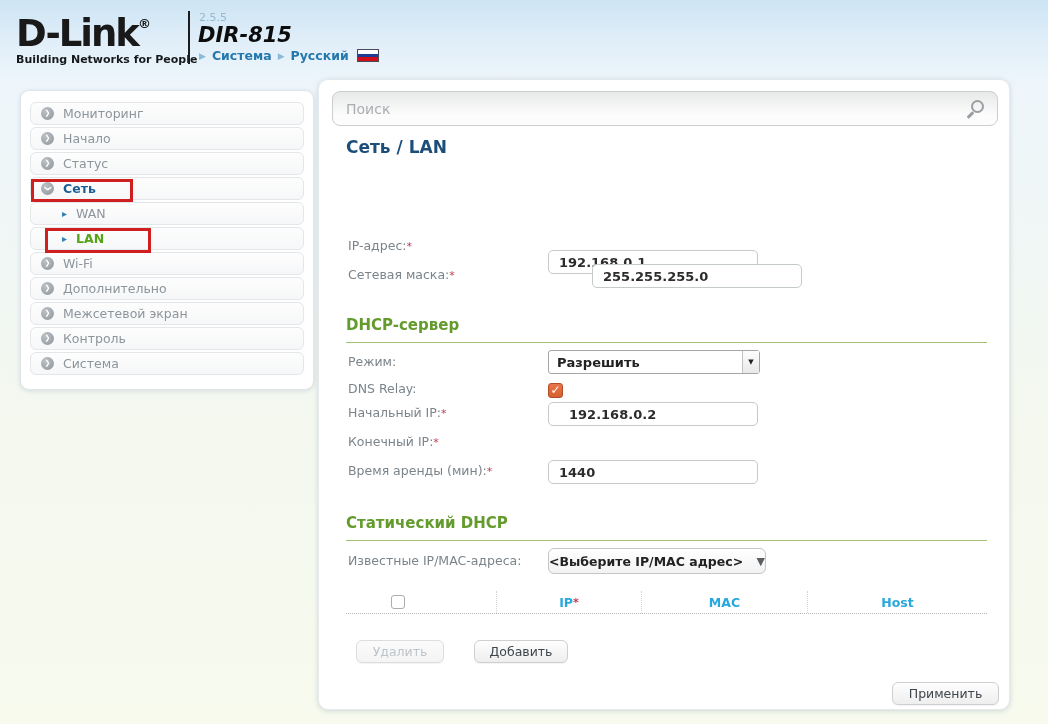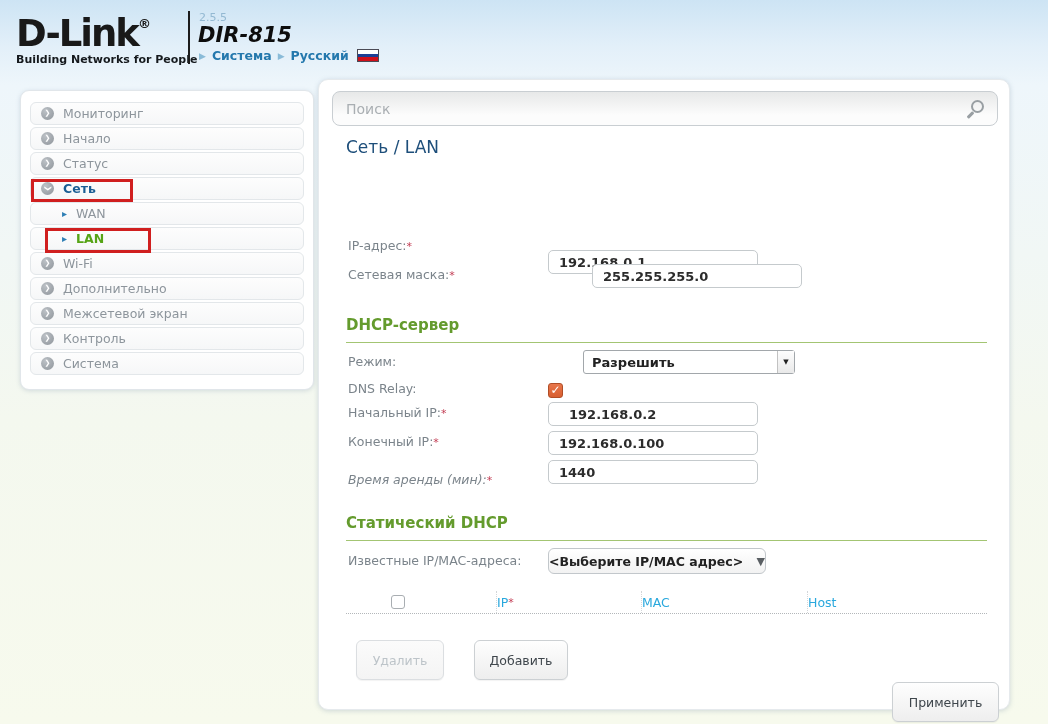--- a/index.html
+++ b/index.html
@@ -70,21 +70,21 @@
   .search-input {
     flex:1; border:none; outline:none; background:transparent;
     font-size:14px; color:#444; font-family:inherit;
   }
   .search-input::placeholder { color:#a9aeb2; }
   .search-icon { position:relative; width:13px; height:13px; border:2px solid #999fa3; border-radius:50%; margin-top:-4px; }
   .search-icon::after {
     content:""; position:absolute; width:3px; height:8px; background:#999fa3;
     left:-4px; top:9px; transform:rotate(45deg); border-radius:1px;
   }
-  .page-title { position:absolute; left:27px; top:57px; font-size:17px; font-weight:normal; color:#1d4e7a; }
+  .page-title { position:absolute; left:27px; top:57px; font-size:17px; font-weight:bold; color:#1d4e7a; }
   .row-label { position:absolute; left:29px; font-size:12.5px; color:#7b848b; }
   .star { color:#c23b52; font-size:11px; }
   .text-input {
     position:absolute; left:229px; width:210px; height:24px;
     border:1px solid #c5cacd; border-radius:5px; background:#fff;
     padding:0 10px; font-size:13px; font-weight:bold; color:#2c2c2c;
     font-family:inherit; outline:none;
   }
   .section-head {
     position:absolute; left:27px; width:641px;
@@ -116,26 +116,26 @@
     background:linear-gradient(#ffffff,#f2f2f2);
     display:flex; align-items:center; padding:0 0; cursor:pointer;
   }
   .select-custom .sel-text { flex:1; font-size:12.5px; font-weight:bold; color:#222; }
   .select-custom .dd-arrow { font-size:11px; color:#5a5f63; }
   .table-head {
     position:absolute; left:27px; top:511px; width:641px; height:23px;
     display:grid; grid-template-columns:150px 145px 166px 180px;
     border-bottom:1px dotted #b3b7ba; align-items:center;
   }
-  .th-cell { text-align:center; font-size:12.5px; font-weight:normal; color:#29a8dd; height:100%; display:flex; align-items:center; justify-content:flex-start; }
+  .th-cell { text-align:center; font-size:12.5px; font-weight:bold; color:#29a8dd; height:100%; display:flex; align-items:center; justify-content:center; }
   .th-cell.sep { border-left:1px dotted #d3d6d9; }
   .th-cb-cell { display:flex; align-items:center; height:100%; padding-left:45px; }
   .checkbox-plain { width:14px; height:14px; border:1px solid #a9aeb2; border-radius:3px; background:#fff; cursor:pointer; }
   .btn {
-    position:absolute; height:40px; border:1px solid #ccd0d3; border-radius:6px;
+    position:absolute; height:23px; border:1px solid #ccd0d3; border-radius:6px;
     background:linear-gradient(#fefefe,#eeeeee);
     font-size:12.5px; color:#3f464c; font-family:inherit;
     display:flex; align-items:center; justify-content:center; cursor:pointer;
     box-shadow:0 1px 1px rgba(0,0,0,.05);
   }
   .btn.disabled { color:#bdc4c9; border-color:#dbdee1; background:linear-gradient(#fbfbfb,#f4f4f4); cursor:default; }
   .btn-delete { left:37px; top:560px; width:88px; }
   .btn-add { left:135px; top:560px; width:94px;margin-left:20px; }
   .btn-apply { left:573px; top:602px; width:107px; }
 </style>
@@ -224,35 +224,34 @@
 
   <div class="row-label" style="top:158px;"><span>IP-адрес:</span><span class="star">*</span></div>
   <input class="text-input" style="top: 170px;" value="192.168.0.1">
 
   <div class="row-label" style="top:187px;"><span>Сетевая маска:</span><span class="star">*</span></div>
   <input class="text-input" style="top: 184px; margin-left: 44px;" value="255.255.255.0">
 
   <div class="section-head" style="top:236px;">DHCP-сервер</div>
 
   <div class="row-label" style="top:274px;">Режим:</div>
-  <div class="select-native" style="top:270px;margin-left:35px;">
+  <div class="select-native" style="top:270px;">
     <span class="sel-text">Разрешить</span>
     <span class="sel-btn">▼</span>
   </div>
 
   <div class="row-label" style="top:301px;">DNS Relay:</div>
   <div class="checkbox-orange" style="top:303px;"><span>✓</span></div>
 
   <div class="row-label" style="top:325px;"><span>Начальный IP:</span><span class="star">*</span></div>
   <input class="text-input" style="top: 322px; padding-left: 20px;" value="192.168.0.2">
 
   <div class="row-label" style="top:354px;"><span>Конечный IP:</span><span class="star">*</span></div>
-  <input class="text-input" style="top: 351px;" value="192.168.0.100">
-
-  <div class="row-label" style="top:392px;font-style:italic;"><span>Время аренды (мин):</span><span class="star">*</span></div>
+
+  <div class="row-label" style="top:383px;"><span>Время аренды (мин):</span><span class="star">*</span></div>
   <input class="text-input" style="top: 380px;" value="1440">
 
   <div class="section-head" style="top:434px;">Статический DHCP</div>
 
   <div class="row-label" style="top:473px;">Известные IP/MAC-адреса:</div>
   <div class="select-custom" style="top:468px;">
     <span class="sel-text">&lt;Выберите IP/MAC адрес&gt;</span>
     <span class="dd-arrow">▼</span>
   </div>
 

